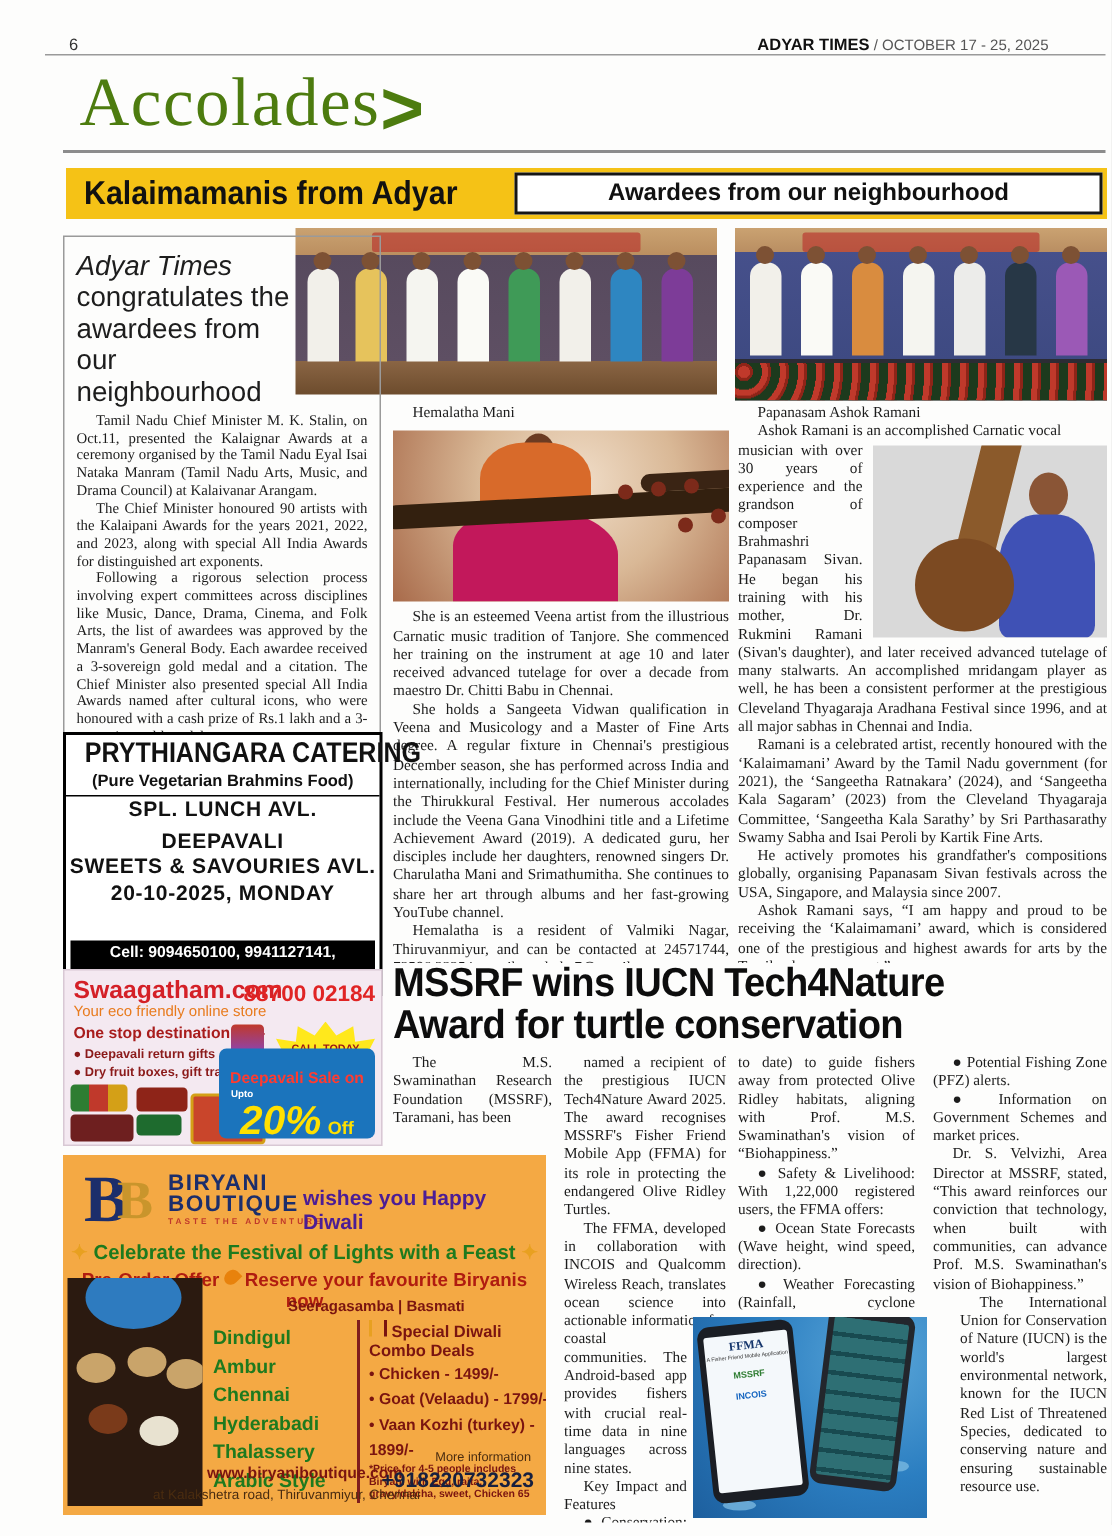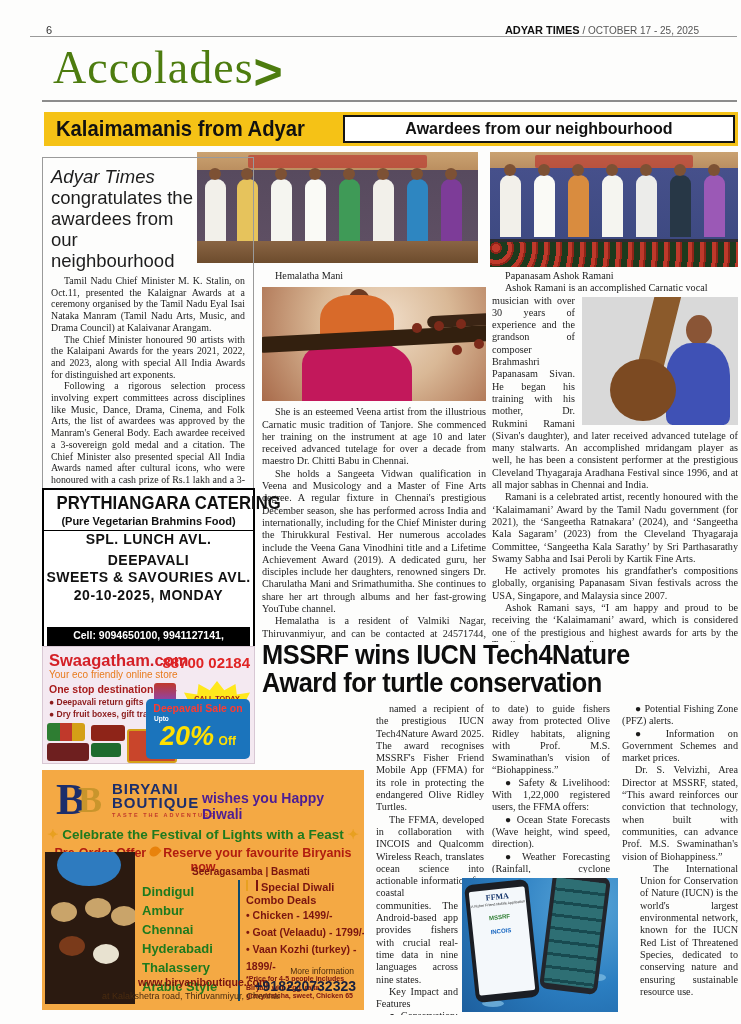--- a/index.html
+++ b/index.html
@@ -79,41 +79,41 @@
   .sw-tag{position:absolute;left:6px;top:22px;font:10px "Liberation Sans",sans-serif;color:#e87b1e;}
   .sw-head{position:absolute;left:6px;top:36px;font:bold 10.5px "Liberation Sans",sans-serif;color:#a81c1c;}
   .sw-b{position:absolute;left:6px;font:bold 8.5px "Liberation Sans",sans-serif;color:#8b1a1a;}
   .burst{position:absolute;right:4px;top:34px;width:66px;height:52px;background:#ffe81c;
          clip-path:polygon(50% 0,61% 18%,78% 6%,80% 26%,100% 22%,92% 42%,100% 58%,84% 62%,90% 82%,70% 76%,62% 96%,50% 82%,38% 96%,30% 76%,10% 82%,16% 62%,0 58%,8% 42%,0 22%,20% 26%,22% 6%,39% 18%);
          text-align:center;color:#9c1616;font:bold 7.2px/8px "Liberation Sans",sans-serif;padding-top:14px;box-sizing:border-box;}
   .toy{position:absolute;right:78px;top:36px;width:22px;height:30px;background:linear-gradient(#c0392b,#8e44ad 60%,#2e86c1);border-radius:3px;}
   .thumb{position:absolute;border-radius:3px;}
   .saleblue{position:absolute;right:4px;bottom:4px;width:104px;height:60px;background:#1b74bc;border-radius:5px;
             text-align:center;color:#fff;overflow:hidden;}
-  .sale-l1{font:bold 10.5px/13px "Liberation Sans",sans-serif;color:#ff3b30;margin-top:3px;}
+  .sale-l1{font:bold 10.5px/13px "Liberation Sans",sans-serif;color:#ff3b30;margin-top:14px;}
   .sale-upto{font:bold 6.5px/7px "Liberation Sans",sans-serif;text-align:left;padding-left:8px;color:#fff;}
   .sale-pct{font:italic 900 27px/28px "Liberation Sans",sans-serif;color:#ffe000;display:inline-block;}
   .sale-off{font:bold 12px "Liberation Sans",sans-serif;color:#ffe000;}
 
   .biryani{left:42px;top:770px;width:322px;height:240px;background:#f4a944;box-sizing:border-box;
            font-family:"Liberation Sans",sans-serif;overflow:hidden;}
   .bb-logo-b1{position:absolute;left:14px;top:8px;font:bold 44px/44px "Liberation Serif",serif;color:#1c2e6b;}
   .bb-logo-b2{position:absolute;left:36px;top:12px;font:bold 36px/36px "Liberation Serif",serif;color:#c9952c;}
   .bb-brand{position:absolute;left:70px;top:12px;color:#1c2e6b;font:bold 15px/14px "Liberation Sans",sans-serif;letter-spacing:1px;}
   .bb-tag{position:absolute;left:70px;top:42px;color:#c0392b;font:bold 5.5px "Liberation Sans",sans-serif;letter-spacing:2px;}
   .bb-wish{position:absolute;left:160px;top:20px;color:#4c1d95;font:bold 14px "Liberation Sans",sans-serif;}
   .bb-celeb{position:absolute;left:0;top:56px;width:100%;text-align:center;color:#1e7a1e;font:bold 13.5px "Liberation Sans",sans-serif;}
   .bb-celeb .spark{color:#e8a020;}
   .bb-pre{position:absolute;left:0;top:76px;width:100%;text-align:center;color:#b01c10;font:bold 12.5px "Liberation Sans",sans-serif;}
   .bb-rice{position:absolute;left:150px;top:96px;color:#7a1410;font:bold 10px "Liberation Sans",sans-serif;}
   .bb-food{position:absolute;left:3px;top:82px;width:90px;height:152px;background:#2b1a10;overflow:hidden;}
   .bb-pot{position:absolute;left:12px;top:-8px;width:64px;height:42px;border-radius:50%;background:#2e7bbf;}
   .bowl{position:absolute;width:26px;height:20px;border-radius:50%;background:#c9a46a;}
   .bb-variety{position:absolute;left:100px;top:112px;color:#1e7a1e;font:bold 13px/19px "Liberation Sans",sans-serif;}
-  .bb-combo{position:absolute;left:196px;top:110px;width:122px;color:#7a1410;border-left:2px solid #0c4a6e;padding-left:6px;}
+  .bb-combo{position:absolute;left:196px;top:110px;width:122px;color:#7a1410;border-left:2px solid #7f1d1d;padding-left:6px;}
   .bb-combo-title{font:bold 11px/13px "Liberation Sans",sans-serif;}
   .bb-combo-item{font:bold 10.5px/17px "Liberation Sans",sans-serif;}
   .bb-note{font:bold 7px/8.5px "Liberation Sans",sans-serif;color:#7a1410;}
   .bb-web{position:absolute;left:96px;top:206px;color:#7a1410;font:bold 10.5px "Liberation Sans",sans-serif;}
   .bb-addr{position:absolute;left:60px;top:221px;color:#4a2c10;font:9px "Liberation Sans",sans-serif;}
   .bb-more{position:absolute;right:10px;top:196px;color:#4a2c10;font:8.5px "Liberation Sans",sans-serif;text-align:right;}
   .bb-tel{position:absolute;right:8px;top:208px;color:#17203f;font:bold 14px "Liberation Sans",sans-serif;}
   .fork-icon{display:inline-block;width:8px;height:11px;border-left:2px solid #e8a020;border-right:2px solid #7a1410;margin-right:3px;}
   .flame{display:inline-block;width:9px;height:11px;background:#e8820c;border-radius:50% 0 50% 50%;transform:rotate(45deg);margin:0 4px;}
 
@@ -302,20 +302,23 @@
     <div class="bb-addr">at Kalakshetra road, Thiruvanmiyur, Chennai</div>
     <div class="bb-more">More information</div>
     <div class="bb-tel">+918220732323</div>
   </div>
 
   <div class="abs mssrf-title">
     <div>MSSRF wins IUCN Tech4Nature</div>
     <div>Award for turtle conservation</div>
   </div>
 
+  <div class="colm" style="left:262px;top:703px;width:106px;height:64px;">
+    <p>The M.S. Swaminathan Research Foundation (MSSRF), Taramani, has been</p>
+  </div>
 
   <div class="colm" style="left:376px;top:703px;width:108px;height:312px;">
     <p>named a recipient of the prestigious IUCN Tech4Nature Award 2025. The award recognises MSSRF's Fisher Friend Mobile App (FFMA) for its role in protecting the endangered Olive Ridley Turtles.</p>
     <p>
       <span>The FFMA, developed in collaboration with INCOIS and Qualcomm Wireless Reach, translates ocean science into actionable information for </span><span class="sp-r"></span><span>coastal communities. The Android-based app provides fishers with crucial real-time data in nine languages across nine states.</span>
     </p>
     <p>Key Impact and Features</p>
     <p>● Conservation: The app sends ‘No-Fishing Zone’ Alerts (7,031 alerts sent</p>
   </div>
 

